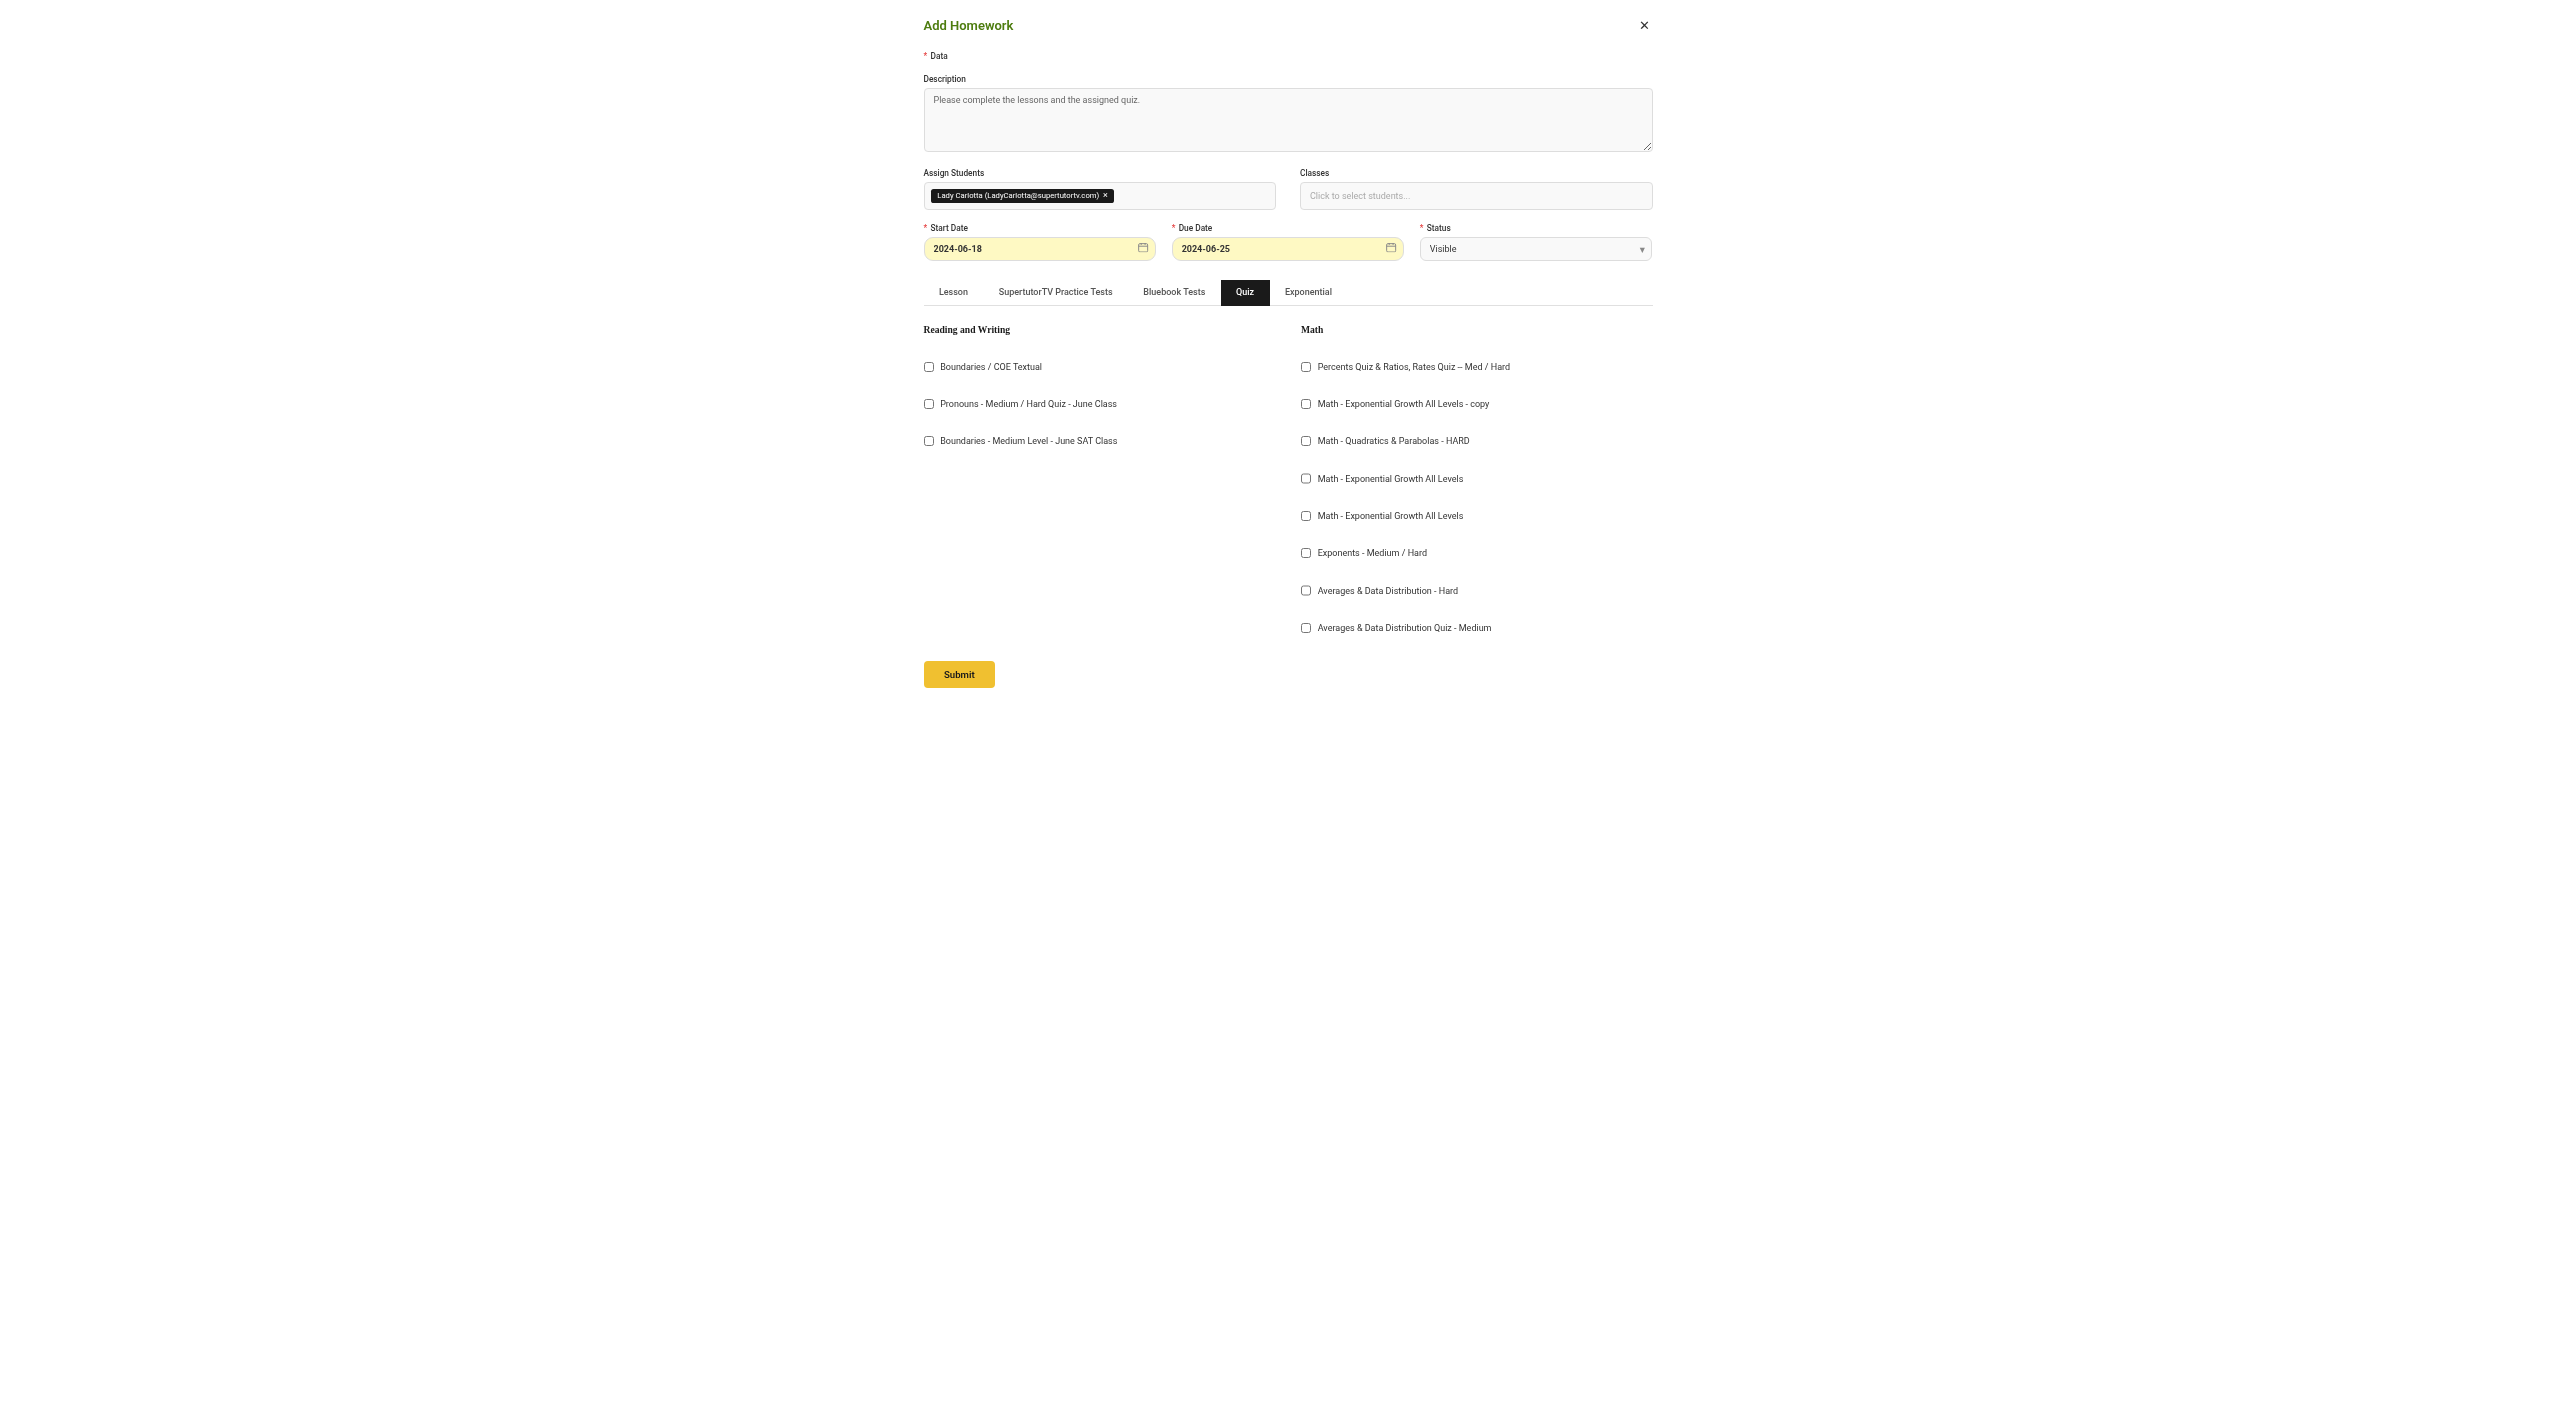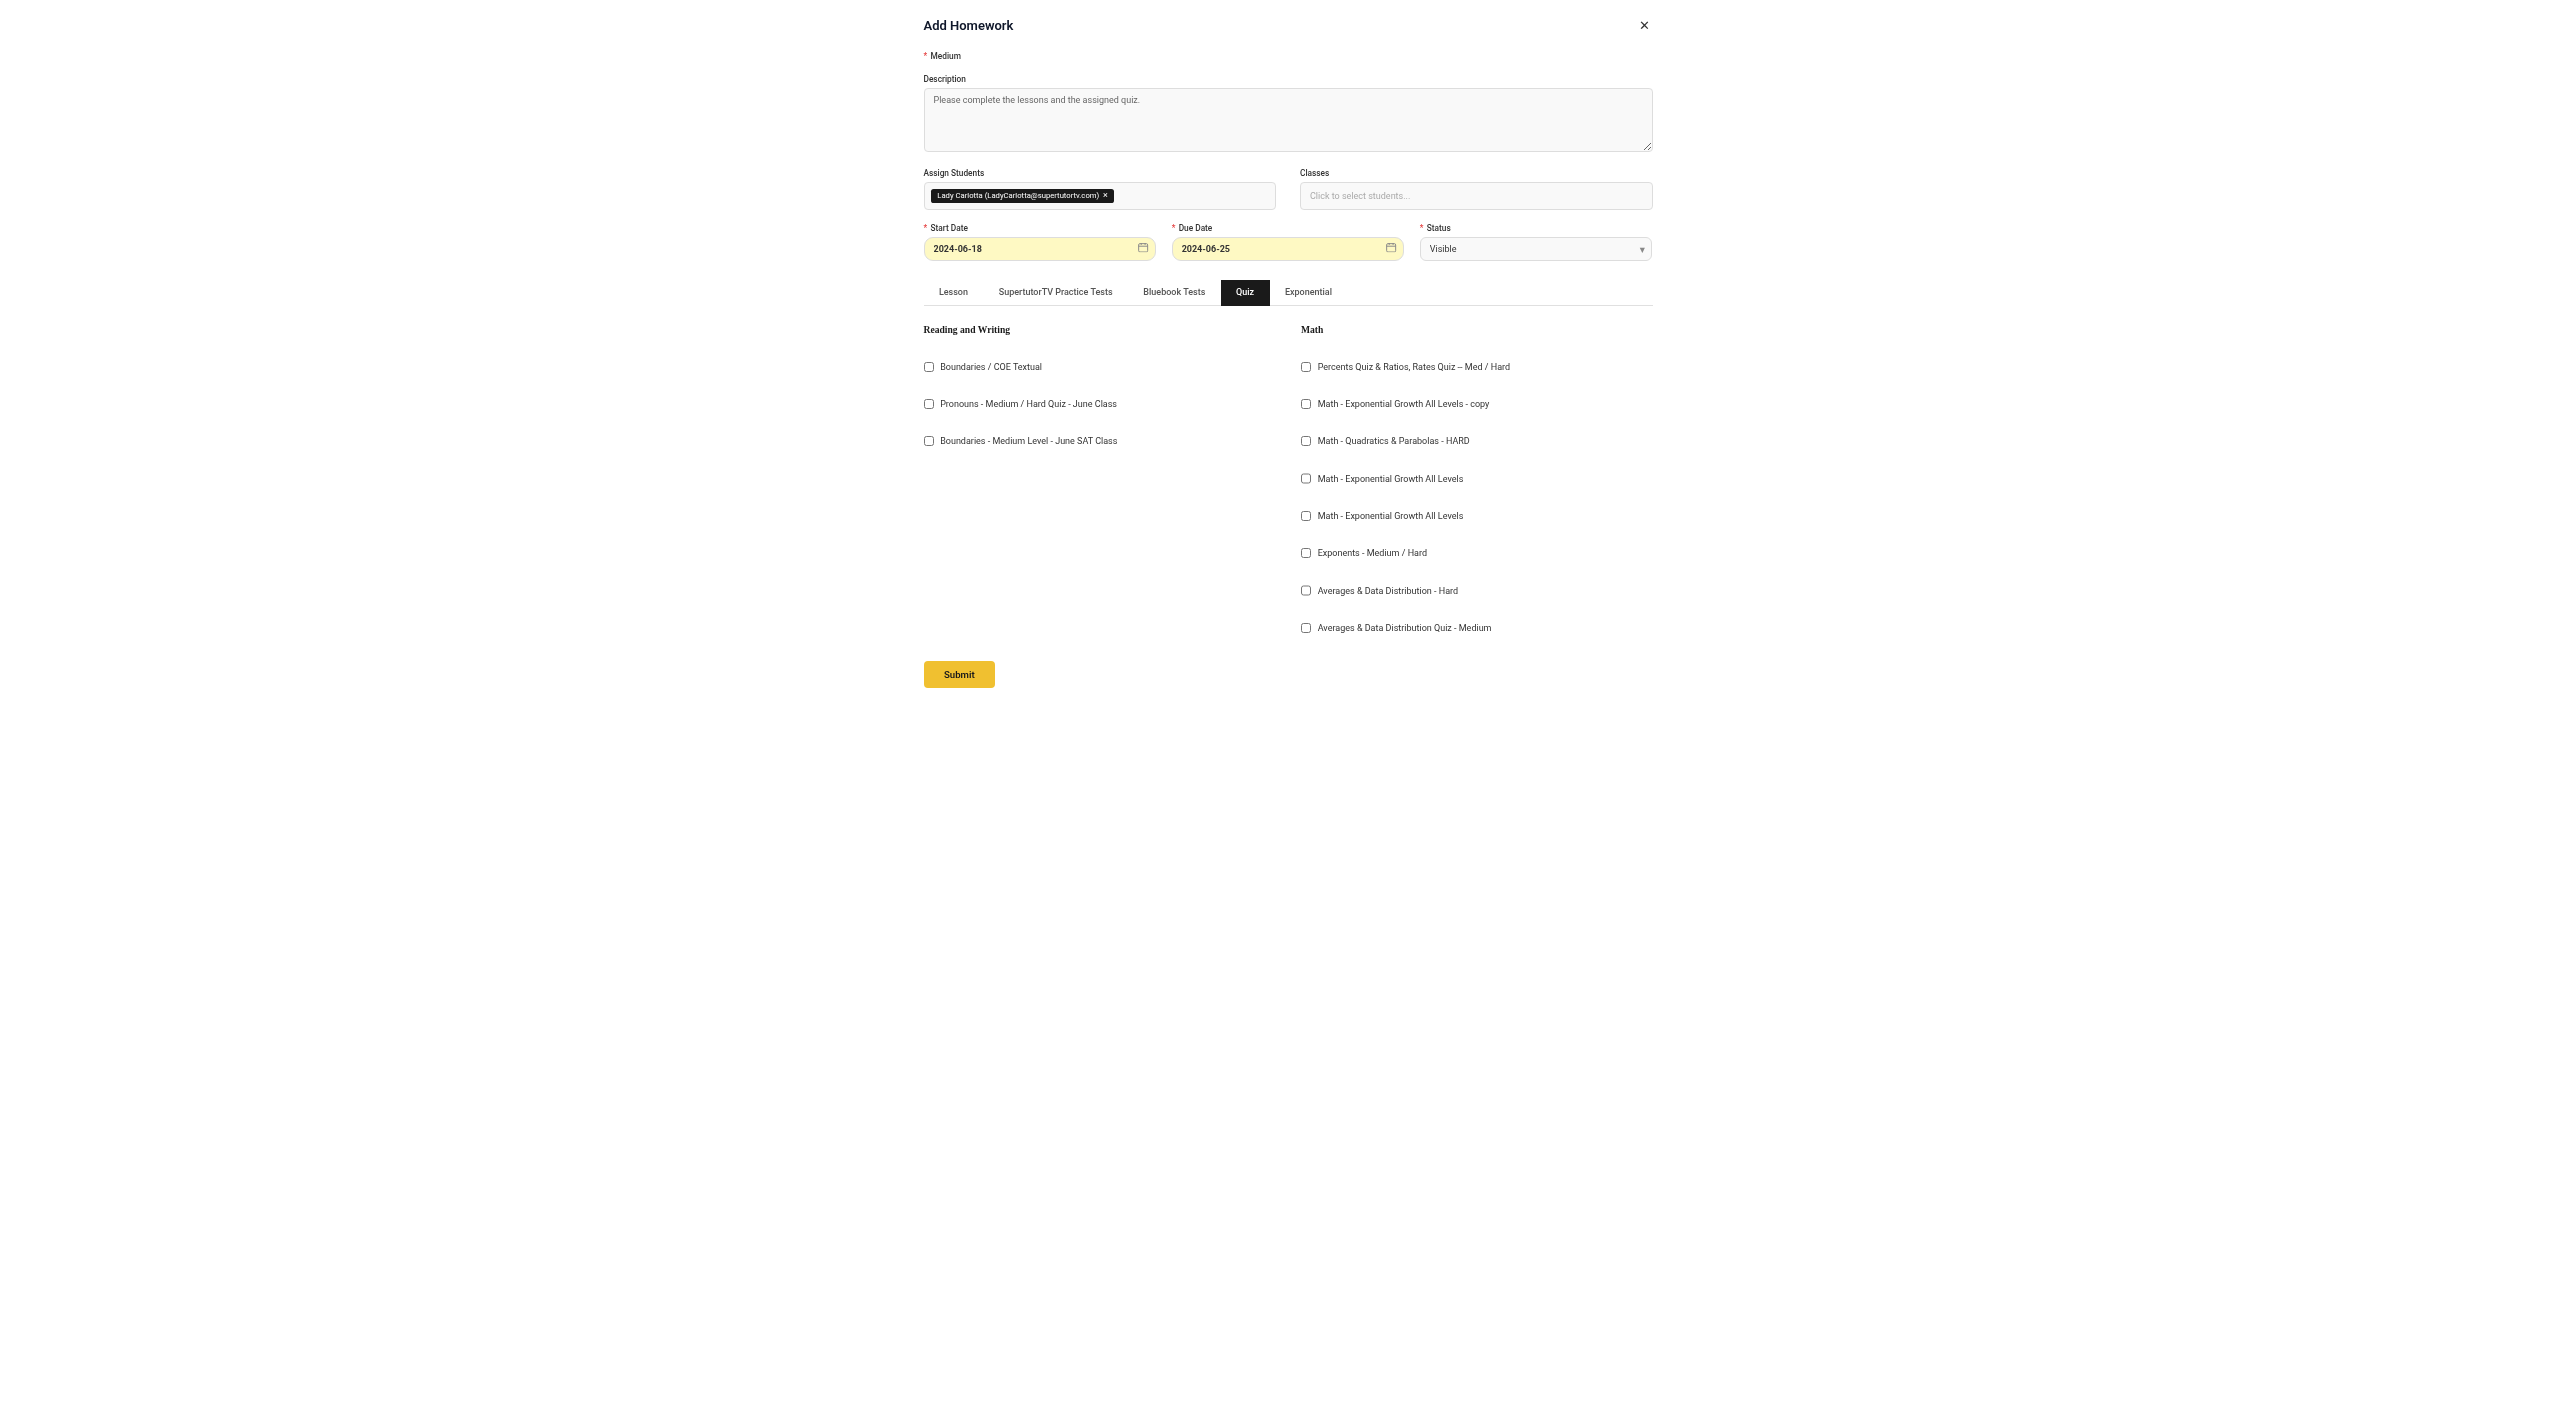--- a/index.html
+++ b/index.html
@@ -19,21 +19,21 @@
     .modal-header {
       display: flex;
       justify-content: space-between;
       align-items: center;
       margin-bottom: 15.4px;
     }
 
     .modal-title {
       font-size: 13px;
       font-weight: 600;
-      color: #0f172a;
+      color: #4d7c0f;
     }
 
     .close-btn {
       background: none;
       border: none;
       cursor: pointer;
       font-size: 13px;
       color: #333;
       padding: 2.6px;
     }
@@ -262,21 +262,21 @@
 
 <div class="modal-header">
   <span class="modal-title">Add Homework</span>
   <button class="close-btn">✕</button>
 </div>
 
 
 <div class="form-group">
   <label class="form-label">
     <span class="required-star">*</span>
-    <span>Medium</span>
+    <span>Data</span>
   </label>
 </div>
 
 
 <div class="form-group">
   <label class="form-label">Description</label>
   <textarea class="form-textarea" style="">Please complete the lessons and the assigned quiz.</textarea>
 </div>
 
 

